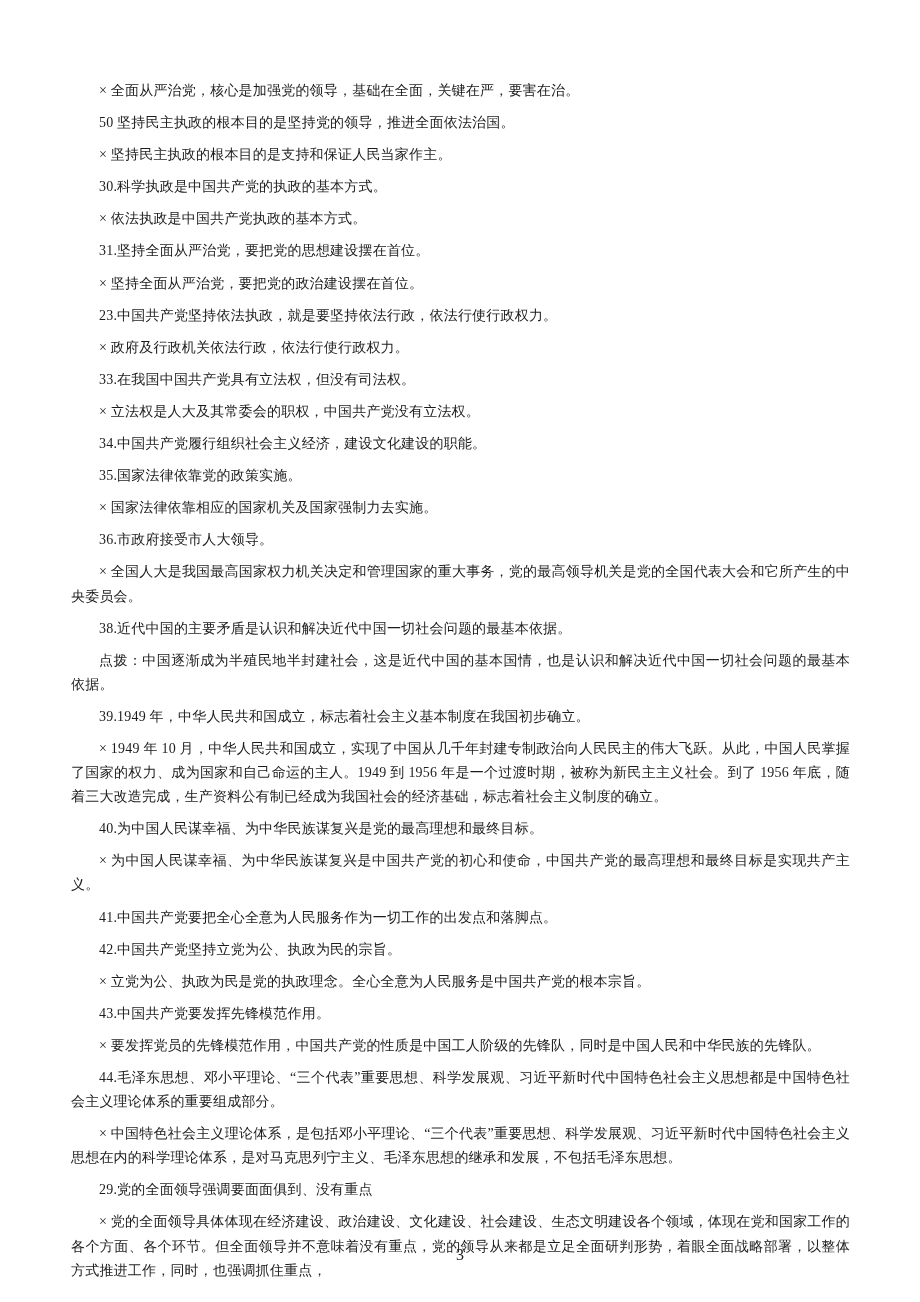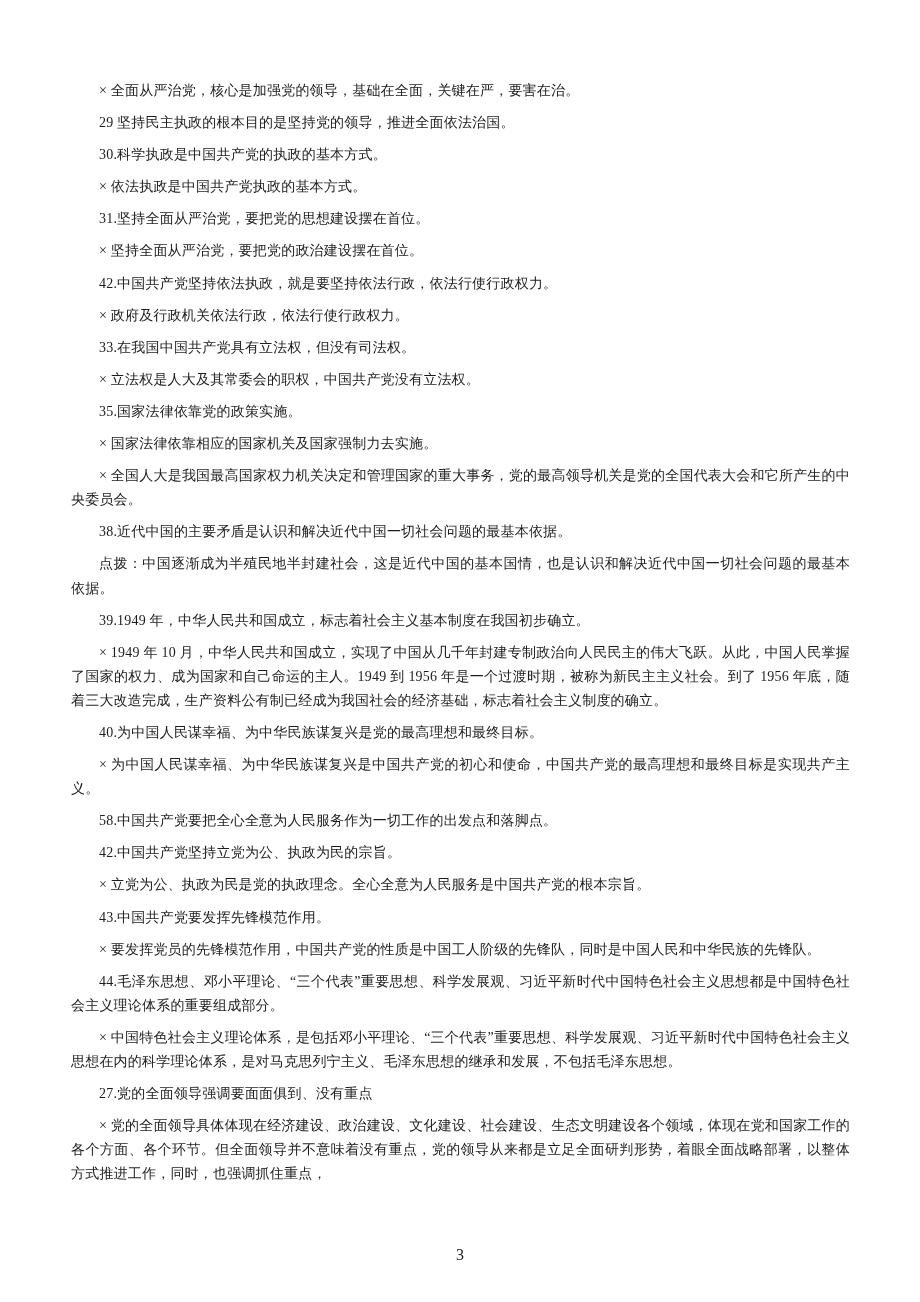--- a/index.html
+++ b/index.html
@@ -42,44 +42,47 @@
     font-size: 16px;
     color: #1c1c1c;
     display: inline-block;
   }
 </style>
 </head>
 <body>
 
 <div class="page">
   <p class="para">× 全面从严治党，核心是加强党的领导，基础在全面，关键在严，要害在治。</p>
-  <p class="para">29 坚持民主执政的根本目的是坚持党的领导，推进全面依法治国。</p>
+  <p class="para">50 坚持民主执政的根本目的是坚持党的领导，推进全面依法治国。</p>
+  <p class="para">× 坚持民主执政的根本目的是支持和保证人民当家作主。</p>
   <p class="para">30.科学执政是中国共产党的执政的基本方式。</p>
   <p class="para">× 依法执政是中国共产党执政的基本方式。</p>
   <p class="para">31.坚持全面从严治党，要把党的思想建设摆在首位。</p>
   <p class="para">× 坚持全面从严治党，要把党的政治建设摆在首位。</p>
-  <p class="para">42.中国共产党坚持依法执政，就是要坚持依法行政，依法行使行政权力。</p>
+  <p class="para">23.中国共产党坚持依法执政，就是要坚持依法行政，依法行使行政权力。</p>
   <p class="para">× 政府及行政机关依法行政，依法行使行政权力。</p>
   <p class="para">33.在我国中国共产党具有立法权，但没有司法权。</p>
   <p class="para">× 立法权是人大及其常委会的职权，中国共产党没有立法权。</p>
+  <p class="para">34.中国共产党履行组织社会主义经济，建设文化建设的职能。</p>
   <p class="para">35.国家法律依靠党的政策实施。</p>
   <p class="para">× 国家法律依靠相应的国家机关及国家强制力去实施。</p>
+  <p class="para">36.市政府接受市人大领导。</p>
   <p class="para">× 全国人大是我国最高国家权力机关决定和管理国家的重大事务，党的最高领导机关是党的全国代表大会和它所产生的中央委员会。</p>
   <p class="para">38.近代中国的主要矛盾是认识和解决近代中国一切社会问题的最基本依据。</p>
   <p class="para">点拨：中国逐渐成为半殖民地半封建社会，这是近代中国的基本国情，也是认识和解决近代中国一切社会问题的最基本依据。</p>
   <p class="para">39.1949 年，中华人民共和国成立，标志着社会主义基本制度在我国初步确立。</p>
   <p class="para">× 1949 年 10 月，中华人民共和国成立，实现了中国从几千年封建专制政治向人民民主的伟大飞跃。从此，中国人民掌握了国家的权力、成为国家和自己命运的主人。1949 到 1956 年是一个过渡时期，被称为新民主主义社会。到了 1956 年底，随着三大改造完成，生产资料公有制已经成为我国社会的经济基础，标志着社会主义制度的确立。</p>
   <p class="para">40.为中国人民谋幸福、为中华民族谋复兴是党的最高理想和最终目标。</p>
   <p class="para">× 为中国人民谋幸福、为中华民族谋复兴是中国共产党的初心和使命，中国共产党的最高理想和最终目标是实现共产主义。</p>
-  <p class="para">58.中国共产党要把全心全意为人民服务作为一切工作的出发点和落脚点。</p>
+  <p class="para">41.中国共产党要把全心全意为人民服务作为一切工作的出发点和落脚点。</p>
   <p class="para">42.中国共产党坚持立党为公、执政为民的宗旨。</p>
   <p class="para">× 立党为公、执政为民是党的执政理念。全心全意为人民服务是中国共产党的根本宗旨。</p>
   <p class="para">43.中国共产党要发挥先锋模范作用。</p>
   <p class="para">× 要发挥党员的先锋模范作用，中国共产党的性质是中国工人阶级的先锋队，同时是中国人民和中华民族的先锋队。</p>
   <p class="para">44.毛泽东思想、邓小平理论、“三个代表”重要思想、科学发展观、习近平新时代中国特色社会主义思想都是中国特色社会主义理论体系的重要组成部分。</p>
   <p class="para">× 中国特色社会主义理论体系，是包括邓小平理论、“三个代表”重要思想、科学发展观、习近平新时代中国特色社会主义思想在内的科学理论体系，是对马克思列宁主义、毛泽东思想的继承和发展，不包括毛泽东思想。</p>
-  <p class="para">27.党的全面领导强调要面面俱到、没有重点</p>
+  <p class="para">29.党的全面领导强调要面面俱到、没有重点</p>
   <p class="para">× 党的全面领导具体体现在经济建设、政治建设、文化建设、社会建设、生态文明建设各个领域，体现在党和国家工作的各个方面、各个环节。但全面领导并不意味着没有重点，党的领导从来都是立足全面研判形势，着眼全面战略部署，以整体方式推进工作，同时，也强调抓住重点，</p>
 </div>
 
 <div class="footer">
   <span class="page-number">3</span>
 </div>
 
 </body></html>

